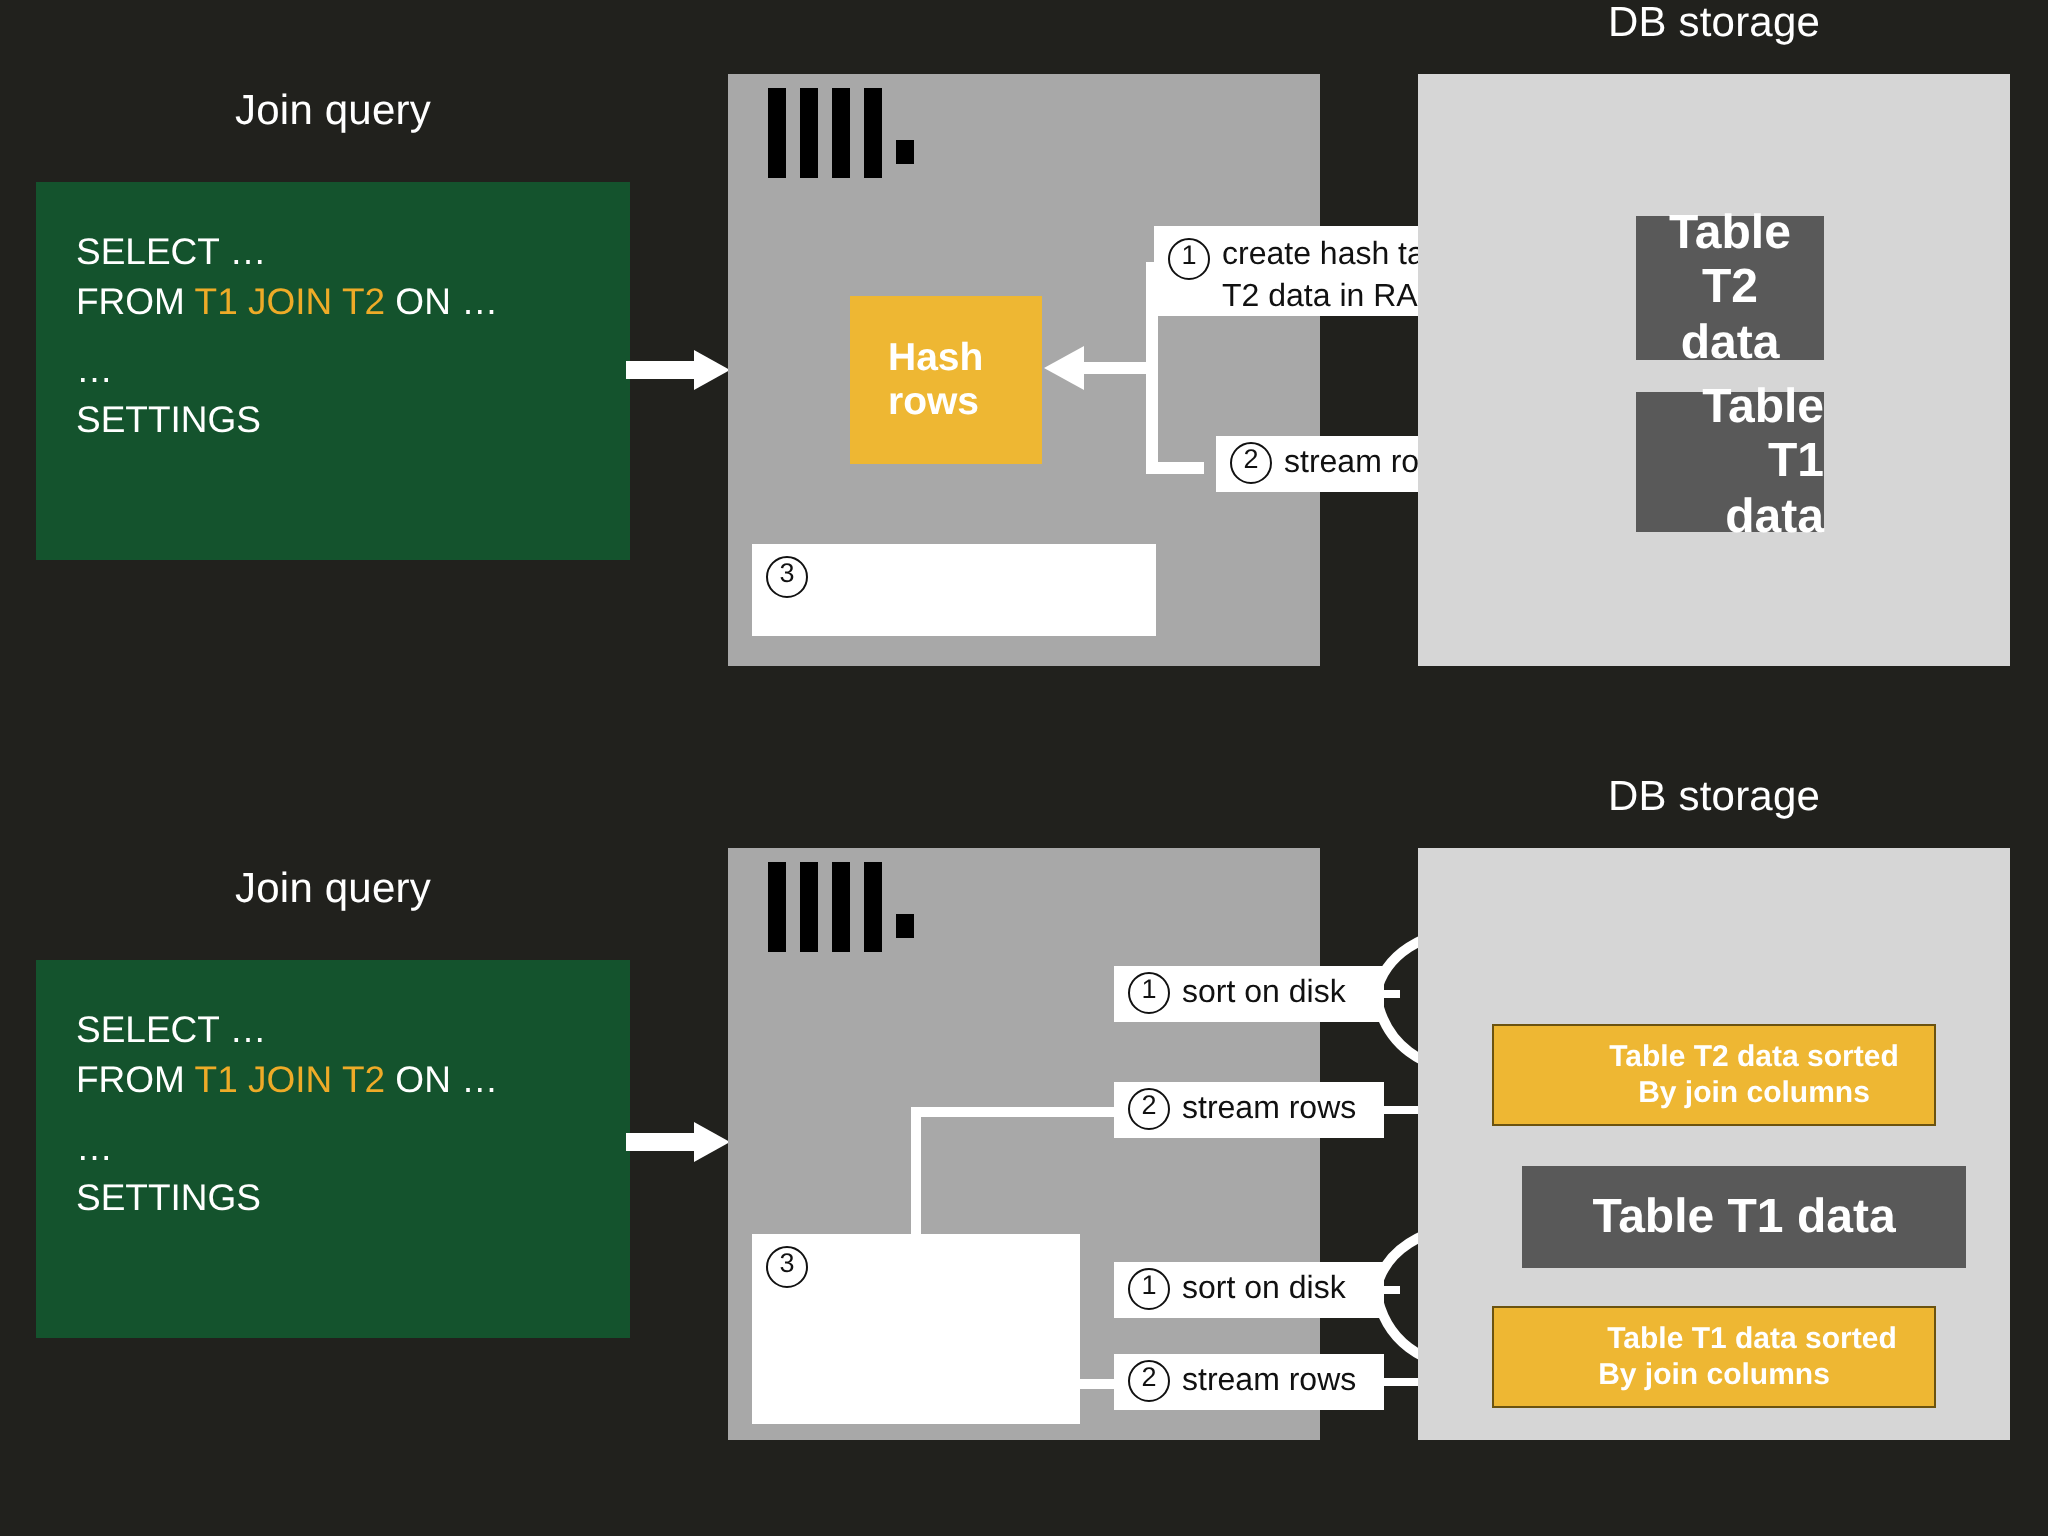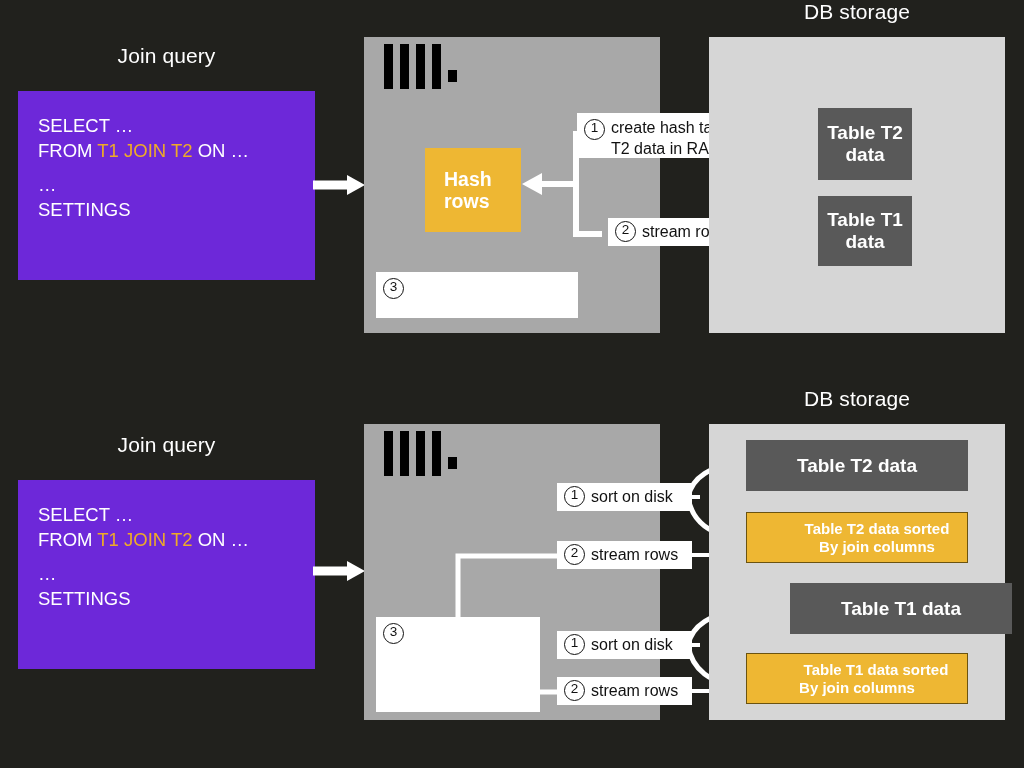--- a/index.html
+++ b/index.html
@@ -14,21 +14,21 @@
   .abs{position:absolute;}
 
   
   .title{
     color:#ffffff;font-size:21px;font-weight:400;
     text-align:center;letter-spacing:.1px;white-space:nowrap;
   }
 
   
   .querybox{
-    background:#6d28d9;
+    background:#14532d;
     box-sizing:border-box;
     padding:22px 0 0 20px;
   }
   .qline{
     color:#ffffff;font-size:18.5px;line-height:25px;white-space:nowrap;
   }
   .qline .kw{color:#eeab28;}
   .qline.amber{color:#eeab28;}
   .qgap{height:9px;}
 
@@ -41,21 +41,21 @@
   
   .dbstorage{background:#d6d6d6;}
 
   
   .chip{
     box-sizing:border-box;
     display:flex;align-items:center;justify-content:center;
     text-align:center;color:#ffffff;font-weight:bold;
     line-height:1.14;
   }
-  .chip.dark{background:#595959;font-size:19px;}
+  .chip.dark{background:#595959;font-size:24px;}
   .chip.amber{background:#eeb733;border:1px solid #6b5310;font-size:15px;}
   .chip.hash{background:#eeb733;font-size:19.5px;justify-content:flex-start;padding-left:19px;text-align:left;}
 
   
   .callout{
     background:#ffffff;color:#111111;
     box-sizing:border-box;
     font-size:16px;line-height:21px;
     padding:4px 7px 5px 7px;
     display:flex;align-items:flex-start;gap:6px;
@@ -137,21 +137,21 @@
   <div class="abs title" style="left:709px;top:0px;width:296px;">DB storage</div>
   <div class="abs dbstorage" style="left:709px;top:37px;width:296px;height:296px;"></div>
 
   <div class="abs chip dark" style="left:818px;top:108px;width:94px;height:72px;">
     <span style="display:block;">
       <span style="display:block;">Table T2</span>
       <span style="display:block;">data</span>
     </span>
   </div>
   <div class="abs chip dark" style="left:818px;top:196px;width:94px;height:70px;">
-    <span style="display:block;">
+    <span style="display:block;text-align:right;">
       <span style="display:block;">Table T1</span>
       <span style="display:block;">data</span>
     </span>
   </div>
 
   <div class="abs title" style="left:18px;top:433px;width:297px;">Join query</div>
 
   <div class="abs querybox" style="left:18px;top:480px;width:297px;height:189px;">
     <div class="qline">SELECT …</div>
     <div class="qline"><span>FROM </span><span class="kw">T1 JOIN T2</span><span> ON …</span></div>
@@ -215,32 +215,29 @@
   <svg class="conn" style="left:686px;top:598px;width:70px;height:120px;" viewBox="0 0 70 120">
     <path d="M62 10 C 22 16, 6 28, 2 47" stroke="#ffffff" stroke-width="5" fill="none"></path>
     <path d="M2 47 C 6 72, 22 84, 62 92" stroke="#ffffff" stroke-width="5" fill="none"></path>
   </svg>
   <div class="abs line" style="left:692px;top:643px;width:8px;height:4px;"></div>
   <div class="abs line" style="left:692px;top:689px;width:62px;height:4px;"></div>
 
   <div class="abs title" style="left:709px;top:387px;width:296px;">DB storage</div>
   <div class="abs dbstorage" style="left:709px;top:424px;width:296px;height:296px;"></div>
 
-  <div class="abs chip dark" style="left:746px;top:440px;width:222px;height:51px;">
-    <span>Table T2 data</span>
-  </div>
 
   <div class="abs chip amber" style="left:746px;top:512px;width:222px;height:51px;">
     <span style="display:block;margin-left:40px;">
       <span style="display:block;">Table T2 data sorted</span>
       <span style="display:block;">By join columns</span>
     </span>
   </div>
 
-  <div class="abs chip dark" style="left:790px;top:583px;width:222px;height:51px;">
+  <div class="abs chip dark" style="left:761px;top:583px;width:222px;height:51px;">
     <span>Table T1 data</span>
   </div>
 
   <div class="abs chip amber" style="left:746px;top:653px;width:222px;height:51px;">
     <span style="display:block;">
       <span style="display:block;margin-left:38px;">Table T1 data sorted</span>
       <span style="display:block;">By join columns</span>
     </span>
   </div>
 

